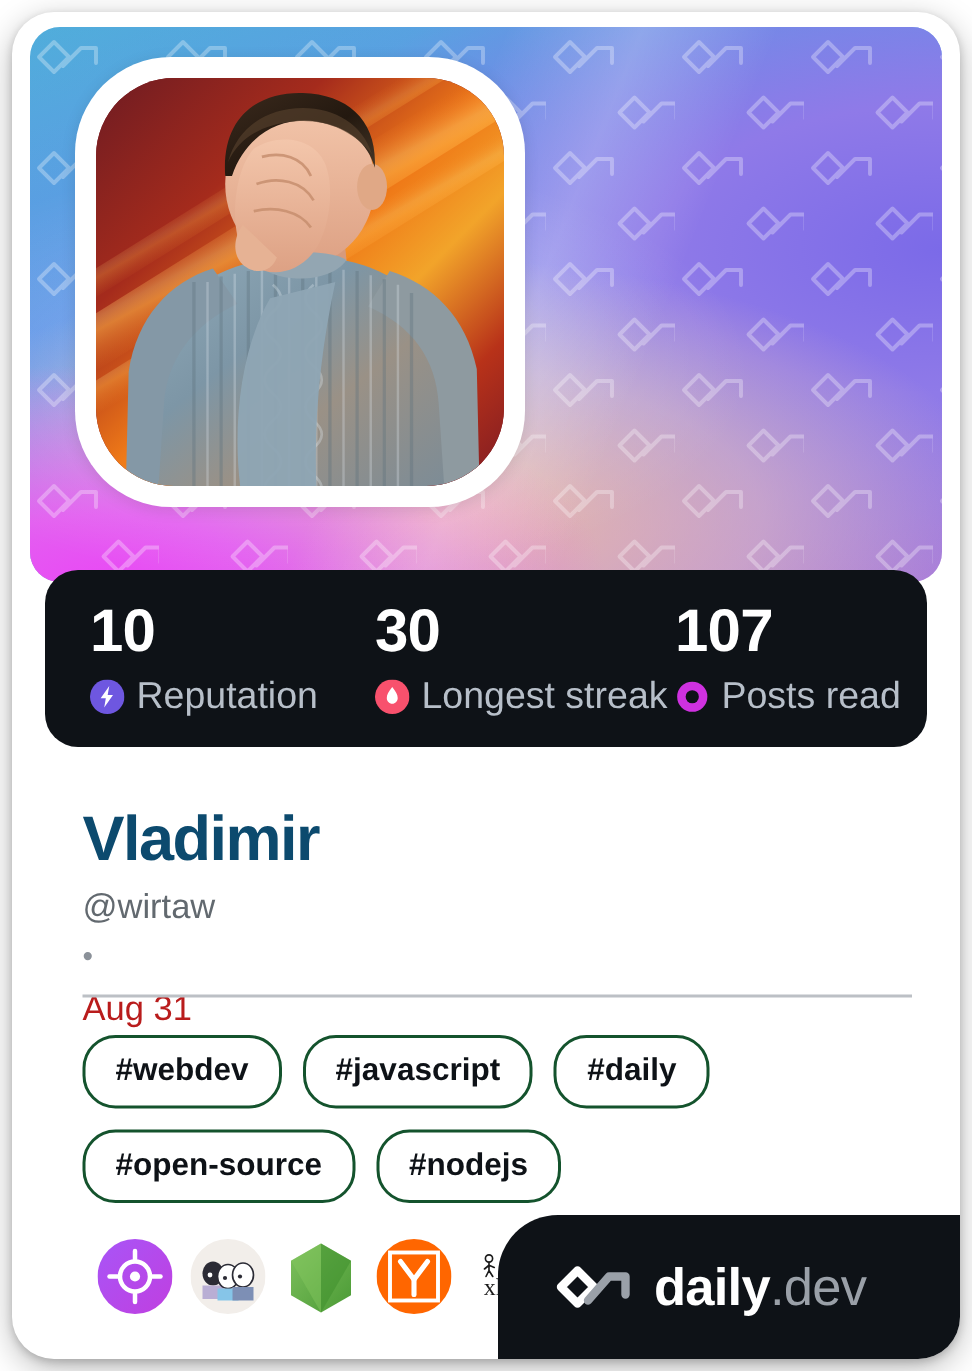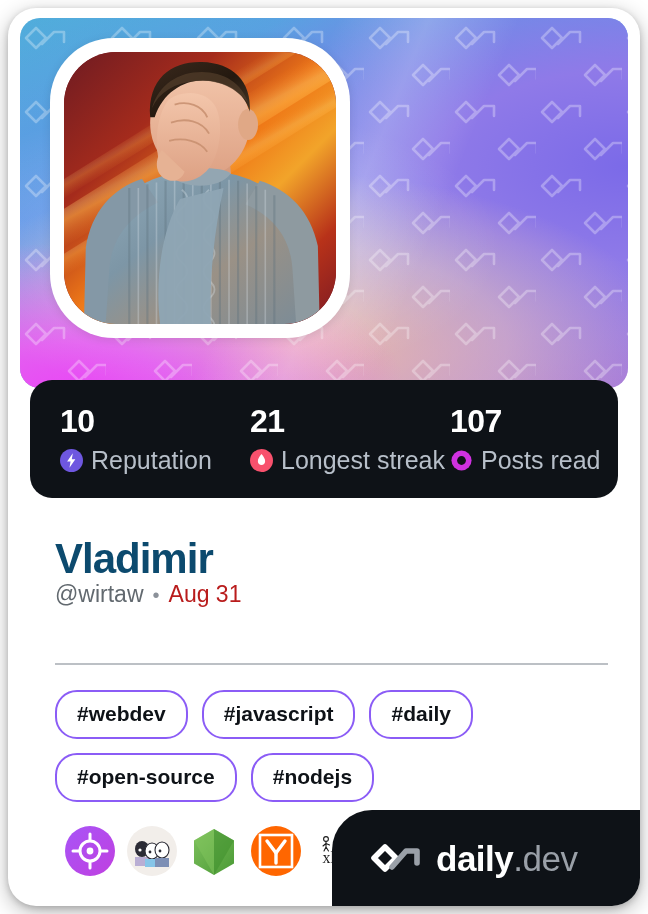--- a/index.html
+++ b/index.html
@@ -76,21 +76,21 @@
     border-radius: 22px;
     display: flex;
     align-items: center;
     padding: 0 30px;
   }
   .stat { flex: 0 0 auto; }
   .stat:nth-child(1) { width: 190px; }
   .stat:nth-child(2) { width: 200px; }
   .stat:nth-child(3) { width: 170px; }
   .stat-value {
-    font-size: 32px;
+    font-size: 40px;
     font-weight: 700;
     color: #ffffff;
     line-height: 1;
     letter-spacing: -0.5px;
     margin-bottom: 11px;
   }
   .stat-label-row {
     display: flex;
     align-items: center;
     gap: 8px;
@@ -110,24 +110,26 @@
     width: 540px;
   }
   .display-name {
     font-size: 42px;
     font-weight: 700;
     color: #0c4a6e;
     letter-spacing: -1px;
     line-height: 1.08;
   }
   .meta-row {
+    margin-top: 10px;
     display: flex;
     align-items: baseline;
     gap: 9px;
     font-size: 23px;
+    flex-direction: column;
   }
   .handle { color: #62696f; }
   .dot-sep { color: #8b9199; font-size: 20px; }
   .joined { color: #b91c1c; }
 
   
   .divider {
     position: absolute;
     left: 47px; top: 655px;
     width: 553px; height: 2px;
@@ -137,21 +139,21 @@
   
   .tags {
     position: absolute;
     left: 47px; top: 682px;
     width: 560px;
     display: flex;
     flex-wrap: wrap;
     gap: 14px;
   }
   .tag {
-    border: 2px solid #8b5cf6;
+    border: 2px solid #14532d;
     border-radius: 22px;
     padding: 9px 20px 11px;
     font-size: 21px;
     font-weight: 700;
     color: #0e1217;
     line-height: 1.2;
     background: #fff;
     white-space: nowrap;
   }
 
@@ -306,21 +308,21 @@
       <div class="stat-label-row">
         <svg class="stat-icon" viewBox="0 0 24 24" xmlns="http://www.w3.org/2000/svg">
           <circle cx="12" cy="12" r="12" fill="#6e57e0"></circle>
           <path d="M13.4 4.5 L7.4 13.1 h3.6 l-1.1 6.4 6.1 -8.8 h-3.7 z" fill="#ffffff"></path>
         </svg>
         <span class="stat-label">Reputation</span>
       </div>
     </div>
 
     <div class="stat">
-      <div class="stat-value">21</div>
+      <div class="stat-value">30</div>
       <div class="stat-label-row">
         <svg class="stat-icon" viewBox="0 0 24 24" xmlns="http://www.w3.org/2000/svg">
           <circle cx="12" cy="12" r="12" fill="#f8516d"></circle>
           <path d="M12 5.2 C9.4 8.4 8.2 10.4 8.2 12.8 c0 2.3 1.7 4 3.8 4 s3.8 -1.7 3.8 -4 c0 -2.4 -1.3 -4.4 -3.8 -7.6 z" fill="#ffffff"></path>
         </svg>
         <span class="stat-label">Longest streak</span>
       </div>
     </div>
 
     <div class="stat">

